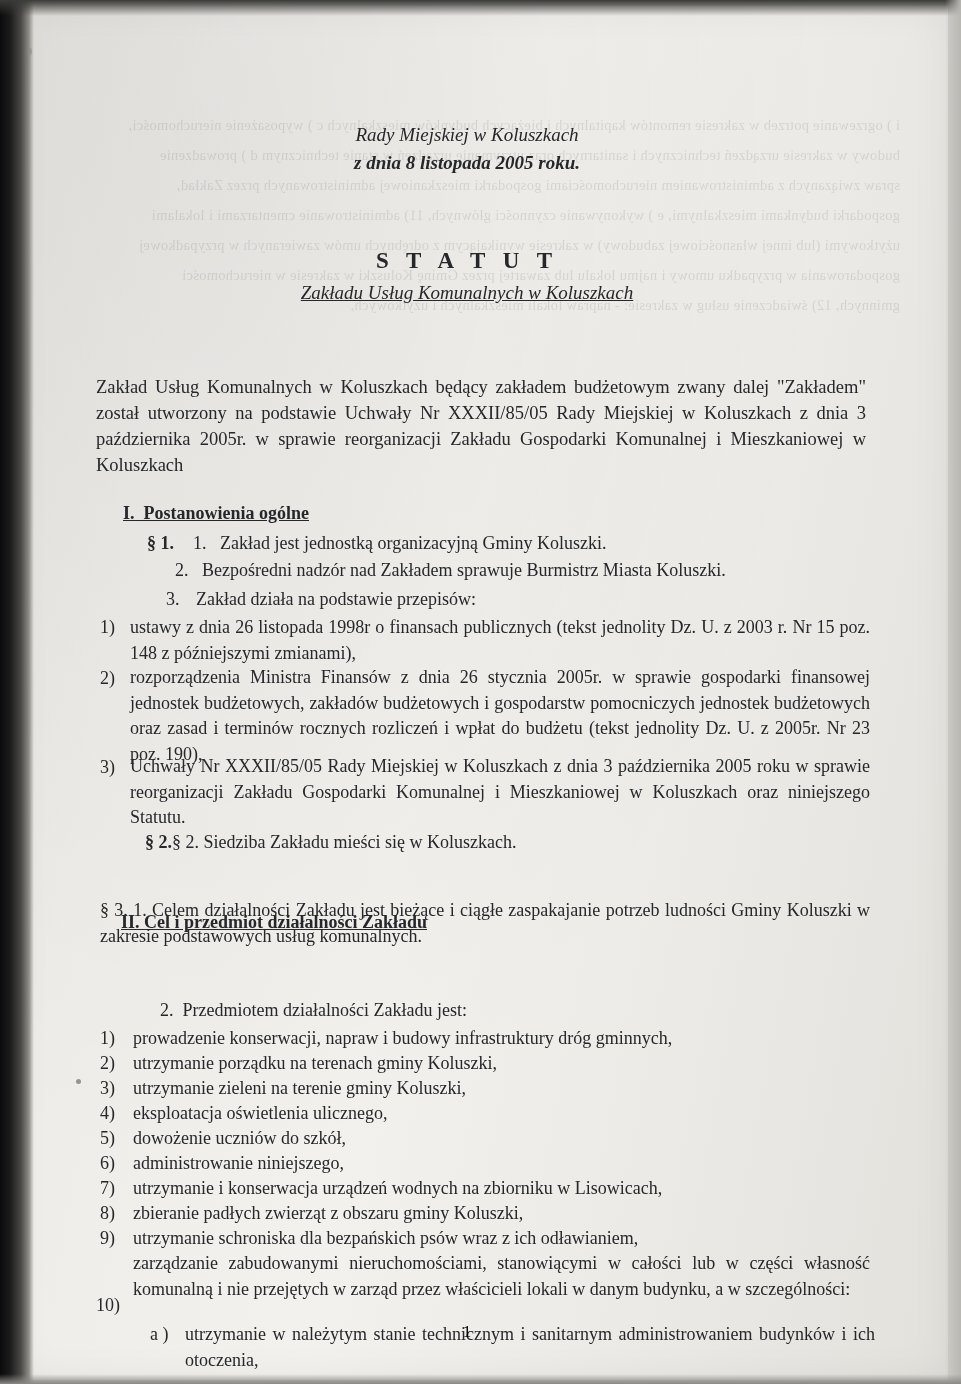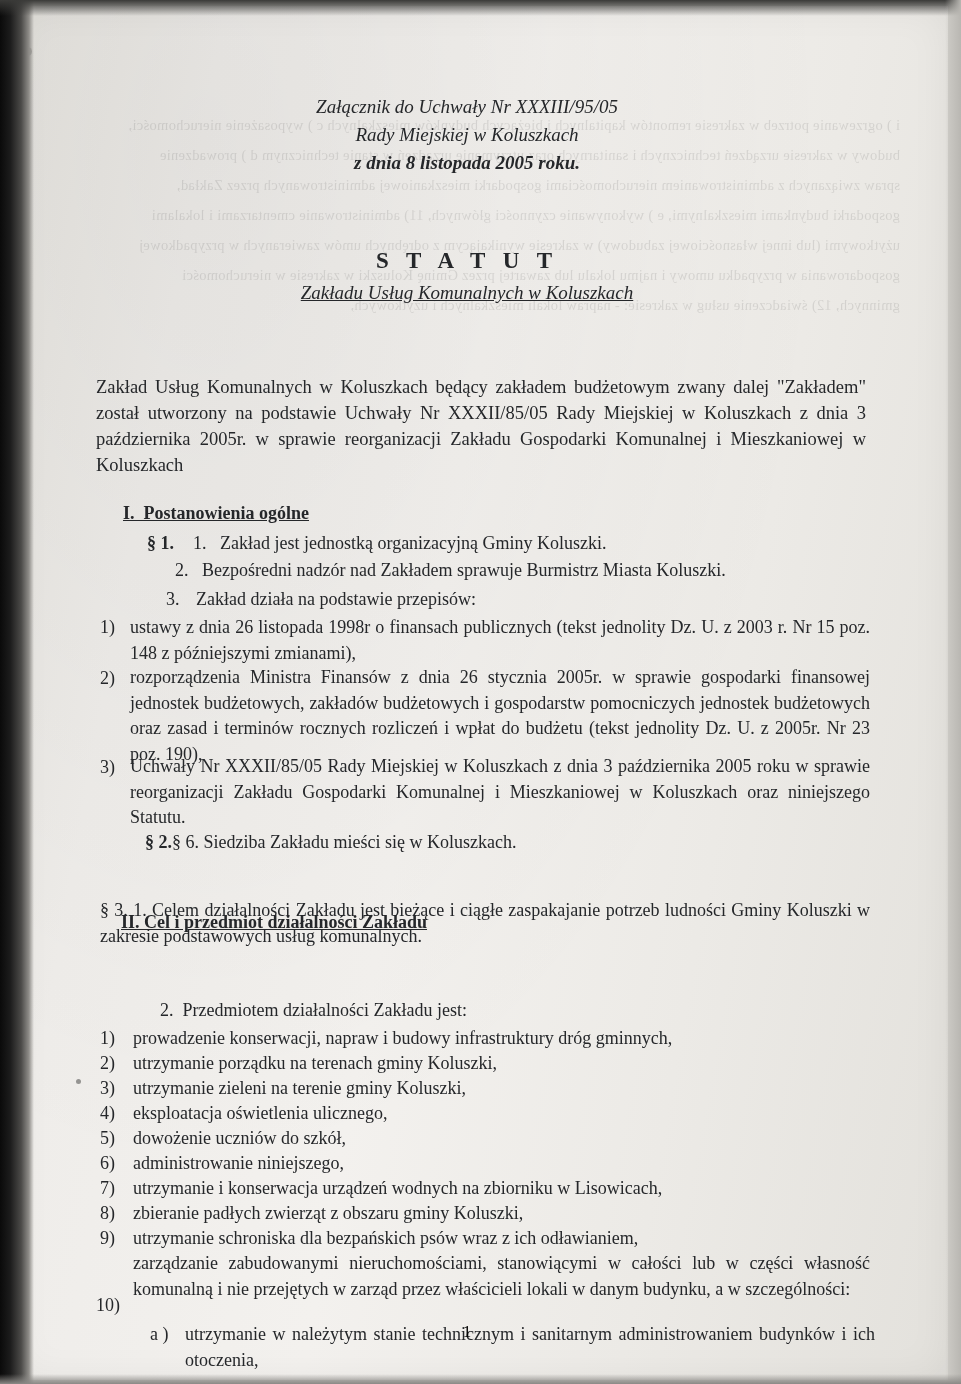--- a/index.html
+++ b/index.html
@@ -160,21 +160,20 @@
 e ) wykonywanie czynności głównych,
 11) administrowanie cmentarzami i lokalami użytkowymi (lub  innej  własnościowej
 zabudowy) w zakresie wynikającym z odrębnych umów zawieranych w przypadkowej
 gospodarowania w przypadku umowy i najmu lokalu lub zawartej przez Gminę Koluszki
 w zakresie w nieruchomości gminnych,
 12) świadczenie usług w zakresie:
 - napraw lokali mieszkalnych i użytkowych,</div>
 
   <div id="content">
 
-    <div class="tx hdr" style="top:96px;">Załącznik do Uchwały Nr XXXIII/95/05</div>
     <div class="tx hdr" style="top:124px;">Rady Miejskiej w Koluszkach</div>
     <div class="tx hdr" style="top:152px;font-weight:bold;">z dnia 8 listopada 2005 roku.</div>
 
     <div class="tx title" style="top:248px;">S T A T U T</div>
     <div class="tx subtitle" style="top:282px;">Zakładu Usług Komunalnych w Koluszkach</div>
 
     <div class="intro">Zakład Usług Komunalnych w Koluszkach będący zakładem budżetowym zwany dalej "Zakładem" został utworzony na podstawie Uchwały Nr XXXII/85/05 Rady Miejskiej w Koluszkach z dnia 3 października 2005r. w sprawie reorganizacji Zakładu Gospodarki Komunalnej i Mieszkaniowej w Koluszkach</div>
 
     <div class="tx sechead" style="left:100px; top:503px;">I.  Postanowienia ogólne</div>
 
@@ -190,21 +189,21 @@
 
     <div class="num" style="left:100px; top:617px;">1)</div>
     <div class="para" style="left:130px; top:615px; width:740px;">ustawy z dnia 26 listopada 1998r o finansach publicznych (tekst jednolity Dz. U. z 2003 r. Nr 15 poz. 148 z późniejszymi zmianami),</div>
 
     <div class="num" style="left:100px; top:668px;">2)</div>
     <div class="para" style="left:130px; top:665px; width:740px;">rozporządzenia Ministra Finansów z dnia 26 stycznia 2005r. w sprawie gospodarki finansowej jednostek budżetowych, zakładów budżetowych i gospodarstw pomocniczych jednostek budżetowych oraz zasad i terminów rocznych rozliczeń i wpłat do budżetu (tekst jednolity Dz. U. z 2005r. Nr 23 poz. 190),</div>
 
     <div class="num" style="left:100px; top:757px;">3)</div>
     <div class="para" style="left:130px; top:754px; width:740px;">Uchwały Nr XXXII/85/05 Rady Miejskiej w Koluszkach z dnia 3 października 2005 roku w sprawie reorganizacji Zakładu Gospodarki Komunalnej i Mieszkaniowej w Koluszkach oraz niniejszego Statutu.</div>
 
-    <div class="tx" style="left:145px; top:832px; font-size:18px;"><span class="b">§ 2.</span><span>§ 6. Siedziba Zakładu mieści się w Koluszkach.</span></div>
+    <div class="tx" style="left:145px; top:832px; font-size:18px;"><span class="b">§ 2.</span><span>§ 2. Siedziba Zakładu mieści się w Koluszkach.</span></div>
 
     <div class="tx sechead" style="left:98px; top:912px;">II. Cel i przedmiot działalności Zakładu</div>
 
     <div class="para" style="left:100px; top:898px; width:770px;">§ 3. 1. Celem działalności Zakładu jest bieżące i ciągłe zaspakajanie potrzeb ludności Gminy Koluszki w zakresie podstawowych usług komunalnych.</div>
 
     <div class="tx" style="left:160px; top:1000px; font-size:18px;">2.  Przedmiotem działalności Zakładu jest:</div>
 
     <div class="num" style="left:100px; top:1028px;">1)</div>
     <div class="tx" style="left:133px; top:1028px; font-size:18px;">prowadzenie konserwacji, napraw i budowy infrastruktury dróg gminnych,</div>
 

